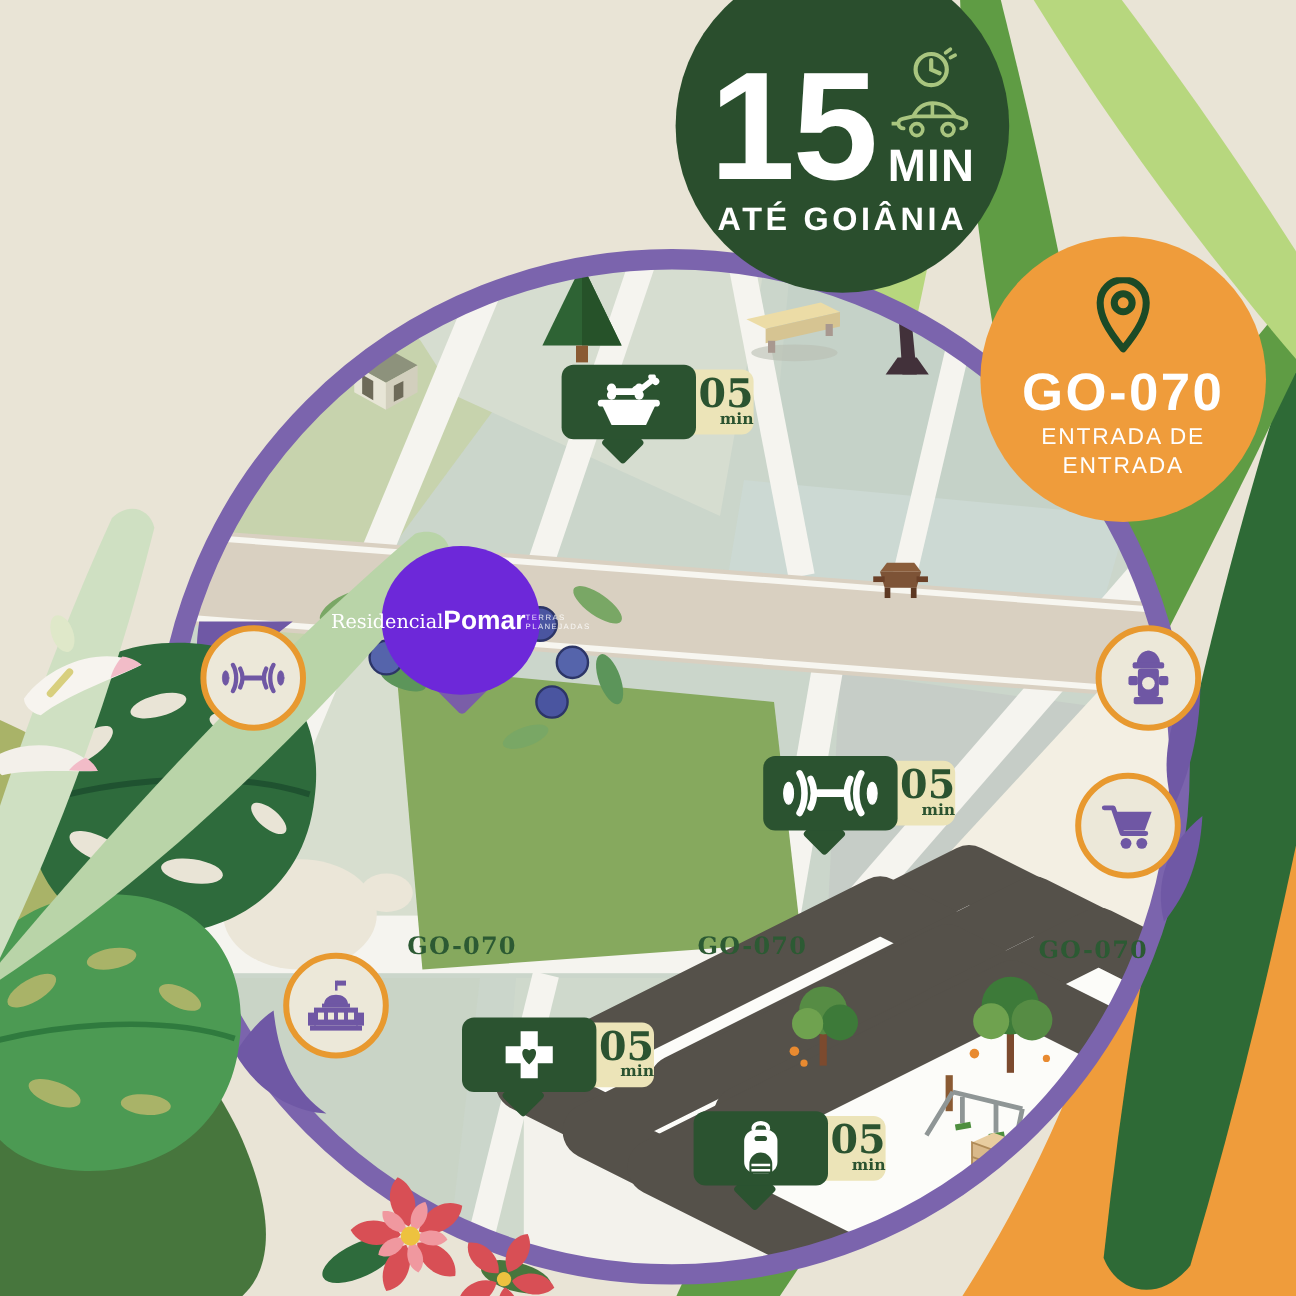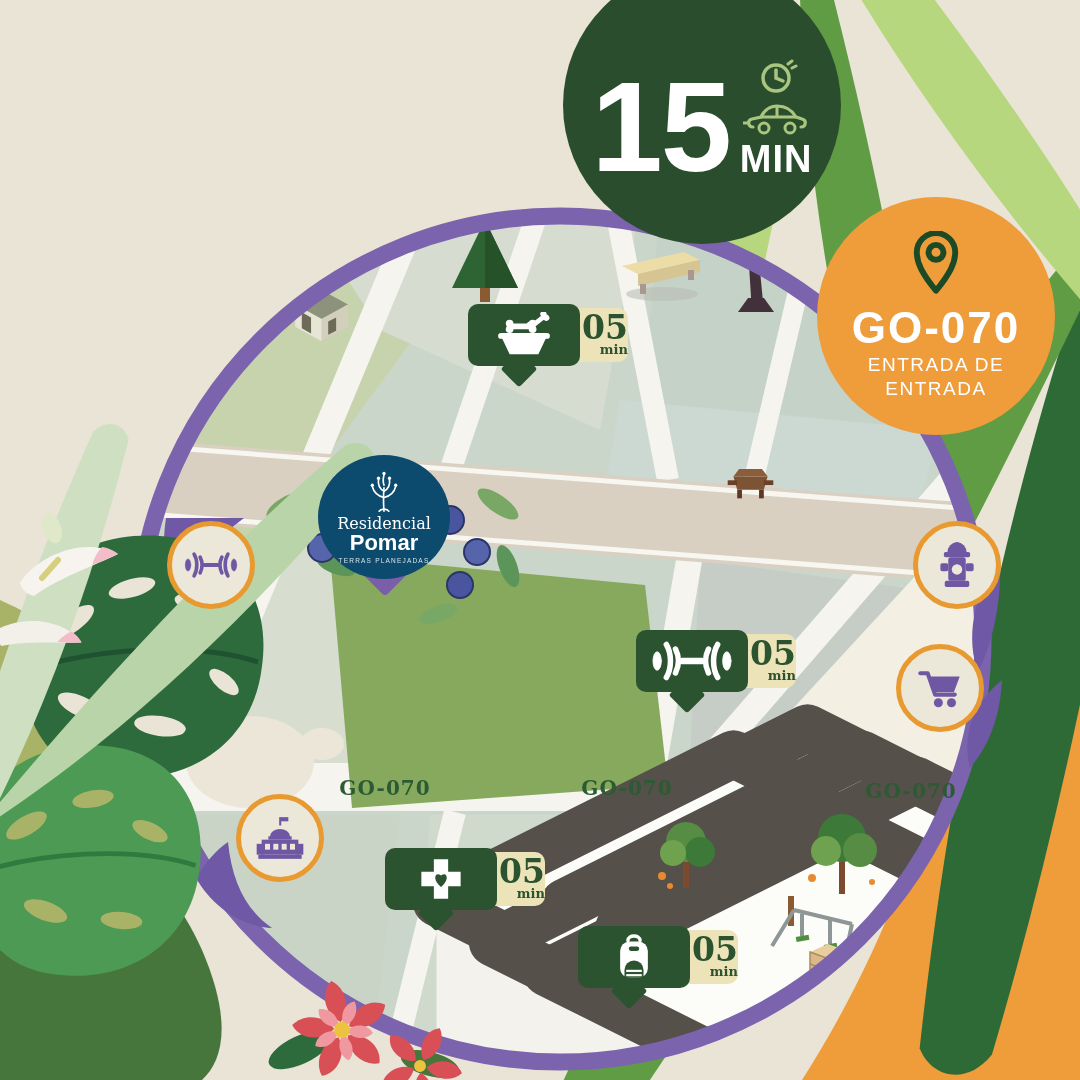--- a/index.html
+++ b/index.html
@@ -24,21 +24,21 @@
   
   .badge-go{left:817px;top:197px;width:238px;height:238px;border-radius:50%;
     background:#ef9c3b;display:flex;flex-direction:column;align-items:center;
     justify-content:center;color:#fff;text-align:center;z-index:4}
   .bg-title{font-size:44px;font-weight:bold;letter-spacing:2px;margin-top:8px}
   .bg-sub{font-size:19px;font-weight:normal;letter-spacing:1.5px;line-height:1.25}
 
   
   .brand-pin{left:318px;top:455px;width:132px;z-index:3}
   .balloon{position:relative;width:132px;height:124px;border-radius:50%;
-    background:#0c4a6e;display:flex;flex-direction:column;align-items:center;
+    background:#6d28d9;display:flex;flex-direction:row;align-items:center;
     justify-content:center;color:#fff;z-index:2}
   .pin-tail{position:absolute;left:49px;top:98px;width:36px;height:36px;
     background:#7a5ea8;transform:rotate(45deg);border-radius:4px;z-index:1}
   .bp-line1{font-family:"DejaVu Serif",serif;font-size:16px;line-height:1.05;margin-top:2px}
   .bp-line2{font-family:Liberation Sans, sans-serif;font-size:22px;font-weight:bold;line-height:1}
   .bp-tag{font-size:6.5px;letter-spacing:1.2px;margin-top:3px;opacity:.85}
 
   
   .poi-marker{width:162px;height:92px;z-index:3}
   .mk-tab{position:absolute;left:84px;top:4px;width:76px;height:54px;
@@ -365,20 +365,21 @@
       <svg width="66" height="40" viewBox="0 0 66 40">
         <path d="M10,28 C5,28 4,21 9,20 L18,18 C22,10 27,7 34,7 C43,7 49,11 53,18 L59,20 C64,21 63,28 58,28" fill="none" stroke="#a9c57f" stroke-width="3.2" stroke-linecap="round"></path>
         <path d="M18,18 L53,18 M34,8 L34,18" fill="none" stroke="#a9c57f" stroke-width="3"></path>
         <circle cx="21" cy="29" r="5" fill="none" stroke="#a9c57f" stroke-width="3"></circle>
         <circle cx="47" cy="29" r="5" fill="none" stroke="#a9c57f" stroke-width="3"></circle>
         <path d="M0,24 L5,24" stroke="#a9c57f" stroke-width="3" stroke-linecap="round"></path>
       </svg>
       <span class="bt-unit">MIN</span>
     </div>
   </div>
+  <div class="bt-caption">ATÉ GOIÂNIA</div>
 </div>
 
 <div class="ov badge-go">
   <svg width="52" height="64" viewBox="0 0 48 60">
     <path d="M24,56 C11,40 6,30 6,20 A18,18 0 1 1 42,20 C42,30 37,40 24,56 Z" fill="none" stroke="#1c4a26" stroke-width="5.5" stroke-linejoin="round"></path>
     <circle cx="24" cy="20" r="7" fill="none" stroke="#1c4a26" stroke-width="5.5"></circle>
   </svg>
   <div class="bg-title">GO-070</div>
   <div class="bg-sub">ENTRADA DE</div>
   <div class="bg-sub">ENTRADA</div>

